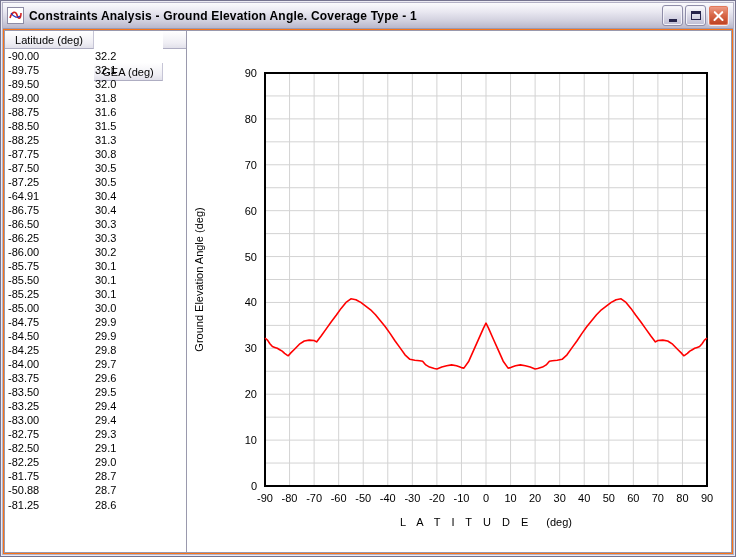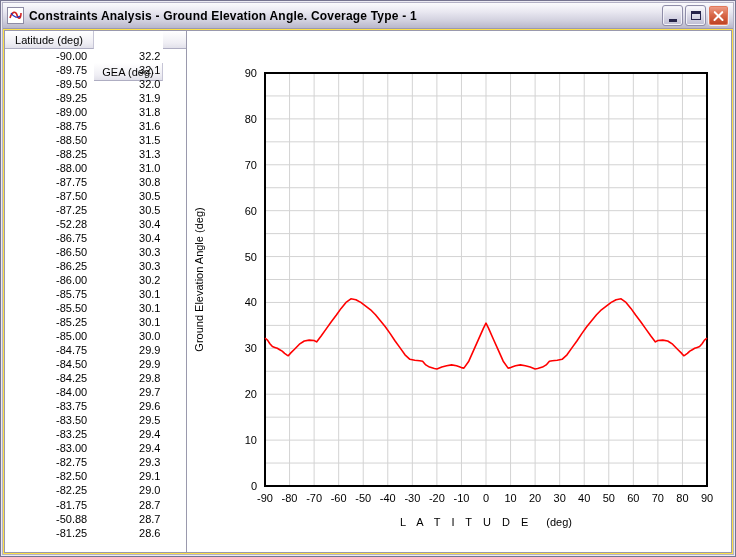--- a/index.html
+++ b/index.html
@@ -1,19 +1,19 @@
 <!DOCTYPE html>
 <html><head>
 <meta charset="utf-8">
 <style>
   html,body{margin:0;padding:0;background:#e8e8e8;}
   *{box-sizing:border-box;}
   .window{
     position:relative;width:736px;height:557px;
-    background:#fde047;
+    background:#f97316;
     border:1px solid #75748f;
     box-shadow:inset 0 0 0 1px #ecebf3, inset 0 0 0 2px #b4b2c6;
     font-family:"Liberation Sans", sans-serif;
     overflow:hidden;
   }
   
   .titlebar{
     position:absolute;top:2px;left:2px;right:2px;height:26px;
     background:linear-gradient(#fbfbfd, #e9e8f1 35%, #d2d1df 70%, #b9b7cb 100%);
     border-bottom:1px solid #9b99b1;
@@ -43,21 +43,21 @@
   .table-header{position:absolute;top:0;left:0;right:17px;height:18px;display:flex;}
   .th{height:18px;background:linear-gradient(#ffffff,#efeef4 70%,#e2e1ea);
     border-right:1px solid #c6c5d6;border-bottom:1px solid #aeadc2;
     font-size:11px;color:#000;display:flex;align-items:center;justify-content:center;white-space:nowrap;}
   .th-lat{width:89px;}
   .th-gea{width:69px;margin-top:32px;}
   .th-stub{flex:1 1 auto;border-right:none;}
   .table-body{position:absolute;top:18px;left:1px;right:17px;bottom:1px;overflow:hidden;
     font-size:11px;color:#000;}
   .row{display:flex;height:14.03px;line-height:14px;}
-  .cell-lat{width:89px;padding-left:2px;margin-left:48px;}
+  .cell-lat{width:89px;padding-left:2px;}
   .cell-gea{width:66px;text-align:left;}
   
   .scrollbar{position:absolute;top:0;right:0;bottom:0;width:17px;
     background:linear-gradient(90deg,#ecebf3,#f7f6fb 30%,#f1f0f7);border-left:1px solid #d9d8e4;}
   .sb-btn{position:absolute;left:0;right:0;height:17px;border:1px solid #9c9ab5;border-radius:2px;
     background:linear-gradient(#fdfdfe,#d8d7e5 55%,#c2c1d6);
     display:flex;align-items:center;justify-content:center;box-shadow:inset 0 0 0 1px #f2f1f8;}
   .sb-up{top:1px;}
   .sb-down{bottom:1px;}
   .arr-up{width:0;height:0;border-left:3.5px solid transparent;border-right:3.5px solid transparent;border-bottom:5px solid #43426b;}
@@ -112,57 +112,49 @@
           </div>
           <div class="row">
             <span class="cell-lat">-89.75</span>
             <span class="cell-gea">32.1</span>
           </div>
           <div class="row">
             <span class="cell-lat">-89.50</span>
             <span class="cell-gea">32.0</span>
           </div>
           <div class="row">
-            <span class="cell-lat">-89.25</span>
-            <span class="cell-gea">31.9</span>
-          </div>
-          <div class="row">
             <span class="cell-lat">-89.00</span>
             <span class="cell-gea">31.8</span>
           </div>
           <div class="row">
             <span class="cell-lat">-88.75</span>
             <span class="cell-gea">31.6</span>
           </div>
           <div class="row">
             <span class="cell-lat">-88.50</span>
             <span class="cell-gea">31.5</span>
           </div>
           <div class="row">
             <span class="cell-lat">-88.25</span>
             <span class="cell-gea">31.3</span>
           </div>
           <div class="row">
-            <span class="cell-lat">-88.00</span>
-            <span class="cell-gea">31.0</span>
-          </div>
-          <div class="row">
             <span class="cell-lat">-87.75</span>
             <span class="cell-gea">30.8</span>
           </div>
           <div class="row">
             <span class="cell-lat">-87.50</span>
             <span class="cell-gea">30.5</span>
           </div>
           <div class="row">
             <span class="cell-lat">-87.25</span>
             <span class="cell-gea">30.5</span>
           </div>
           <div class="row">
-            <span class="cell-lat">-52.28</span>
+            <span class="cell-lat">-64.91</span>
             <span class="cell-gea">30.4</span>
           </div>
           <div class="row">
             <span class="cell-lat">-86.75</span>
             <span class="cell-gea">30.4</span>
           </div>
           <div class="row">
             <span class="cell-lat">-86.50</span>
             <span class="cell-gea">30.3</span>
           </div>

